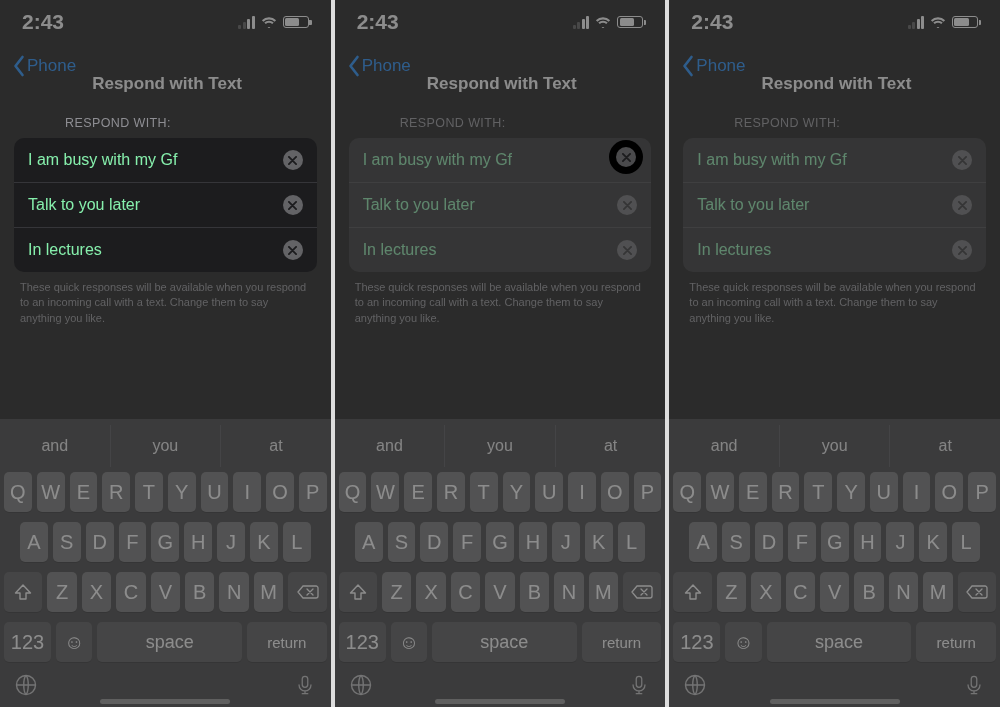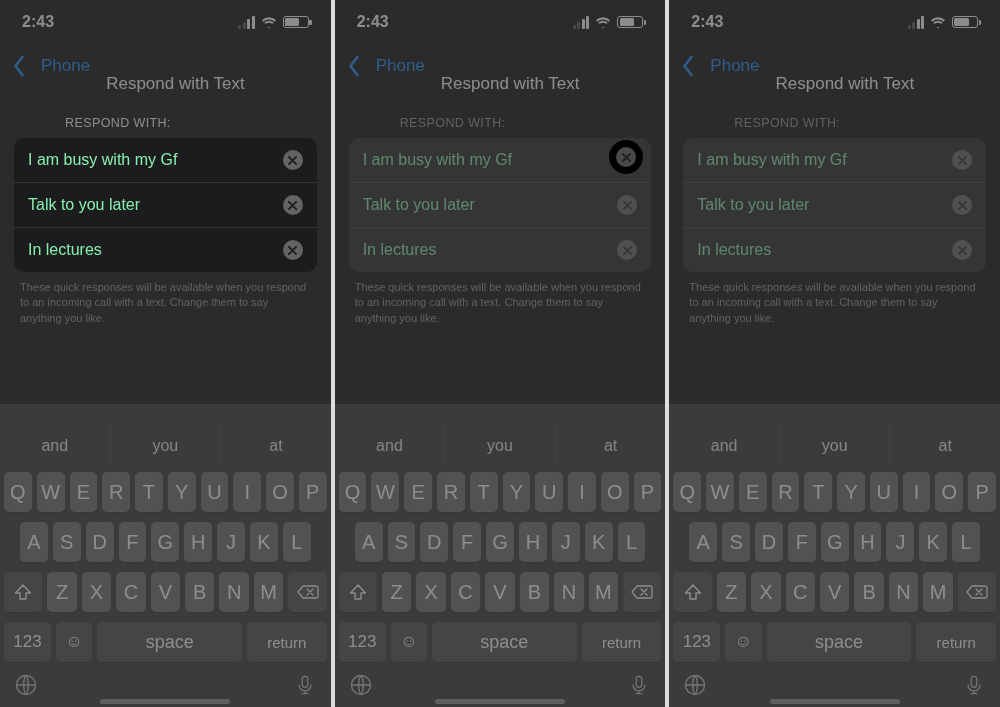--- a/index.html
+++ b/index.html
@@ -1,48 +1,48 @@
 <!DOCTYPE html>
 <html><head>
 <meta charset="utf-8">
 <style>
   * { box-sizing: border-box; margin: 0; padding: 0; }
   html, body { width: 1000px; height: 707px; background: #f5f5f5; font-family: -apple-system, "Helvetica Neue", Arial, sans-serif; }
   .canvas { display: flex; width: 1000px; height: 707px; gap: 4px; background: #ddd; }
   .phone { flex: 1; background: #000; position: relative; overflow: hidden; }
   .dim-overlay { position: absolute; inset: 0; background: rgba(70,70,70,0.62); z-index: 5; pointer-events: none; }
-  .status-bar { height: 44px; display: flex; align-items: center; justify-content: space-between; padding: 13px 22px; color: #fff; font-size: 16px; font-weight: 600; position: relative; z-index: 2; }
+  .status-bar { height: 44px; display: flex; align-items: center; justify-content: space-between; padding: 13px 22px; color: #fff; font-size: 21px; font-weight: 600; position: relative; z-index: 2; }
   .status-icons { display: flex; align-items: center; gap: 6px; }
   .signal { display: inline-flex; align-items: flex-end; gap: 1.5px; }
   .signal span { width: 3px; background: #fff; border-radius: 1px; }
   .signal span:nth-child(1){height:4px;} .signal span:nth-child(2){height:7px;} .signal span:nth-child(3){height:10px;} .signal span:nth-child(4){height:13px;}
   .signal span.off { background: rgba(255,255,255,0.3); }
   .wifi { width: 16px; height: 12px; }
   .battery { width: 26px; height: 12px; border: 1.2px solid #fff; border-radius: 3px; position: relative; }
   .battery::after { content: ""; position: absolute; right: -4px; top: 3px; width: 2.2px; height: 5px; background: #fff; border-radius: 0 1px 1px 0; }
   .battery .fill { position: absolute; inset: 1.2px; width: 60%; background: #fff; border-radius: 1.5px; }
   .nav-bar { display: flex; align-items: center; height: 44px; padding: 0 6px; position: relative; z-index: 2; }
-  .back { display: flex; align-items: center; gap: 16px; color: #0a84ff; font-size: 17px; padding: 4px 6px; border-radius: 8px; }
+  .back { display: flex; align-items: center; gap: 2px; color: #0a84ff; font-size: 17px; padding: 4px 6px; border-radius: 8px; }
   .back svg { width: 13px; height: 22px; }
-  .nav-title { color: #fff; font-size: 17px; font-weight: 400; margin-left: 10px; margin-top: 36px; }
+  .nav-title { color: #fff; font-size: 17px; font-weight: 700; margin-left: 10px; margin-top: 36px; }
   .section-header { color: #8e8e93; font-size: 12.5px; letter-spacing: 0.4px; padding: 28px 20px 8px; position: relative; z-index: 2; margin-left: 45px; }
   .list { margin: 0 14px; border-radius: 10px; overflow: hidden; background: #1c1c1e; position: relative; z-index: 2; }
   .row { display: flex; align-items: center; justify-content: space-between; padding: 12px 14px; color: #86efac; font-size: 16px; }
   .row + .row { border-top: 0.5px solid rgba(120,120,128,0.28); gap: 32px; }
   .clear-btn { width: 20px; height: 20px; border-radius: 50%; background: #636366; display: flex; align-items: center; justify-content: center; }
   .clear-btn svg { width: 9px; height: 9px; }
   .footer-note { color: #8e8e93; font-size: 11px; padding: 8px 20px 0; line-height: 1.4; position: relative; z-index: 2; }
   
-  .keyboard { position: absolute; left: 0; right: 0; bottom: 0; background: #2c2c2e; padding-top: 21px; z-index: 2; }
+  .keyboard { position: absolute; left: 0; right: 0; bottom: 0; background: #2c2c2e; padding-top: 6px; z-index: 2; }
   .predict { display: flex; height: 42px; }
   .predict div { flex: 1; display: flex; align-items: center; justify-content: center; color: #e9e9ea; font-size: 16px; }
   .predict div + div { border-left: 0.5px solid rgba(120,120,128,0.3); }
   .krow { display: flex; gap: 5px; padding: 5px 4px; justify-content: center; }
   .key { background: #676769; color: #fff; border-radius: 5px; height: 40px; display: flex; align-items: center; justify-content: center; font-size: 20px; flex: 1; min-width: 0; box-shadow: 0 1px 0 rgba(0,0,0,0.35); }
-  .key.mod { background: #464648; font-size: 17px; }
+  .key.mod { background: #464648; font-size: 20px; }
   .key.space { flex: 4; font-size: 18px; }
   .key.ret { flex: 2.2; font-size: 15px; }
   .krow.top .key { flex: 1; }
   .krow.mid { padding-left: 20px; padding-right: 20px; }
   .krow.bot .shift, .krow.bot .bksp { flex: 1.3; }
   .tool-row { display: flex; align-items: center; justify-content: space-between; padding: 4px 12px 8px; }
   .tool-icon { width: 28px; height: 28px; color: #bfbfc1; display: flex; align-items: center; justify-content: center; }
   .home-ind { position:absolute; bottom:3px; left:50%; transform:translateX(-50%); width:130px; height:5px; background:#888; border-radius:3px; z-index:3; }
   
   .phone.variant-a .list { z-index: 10; }

